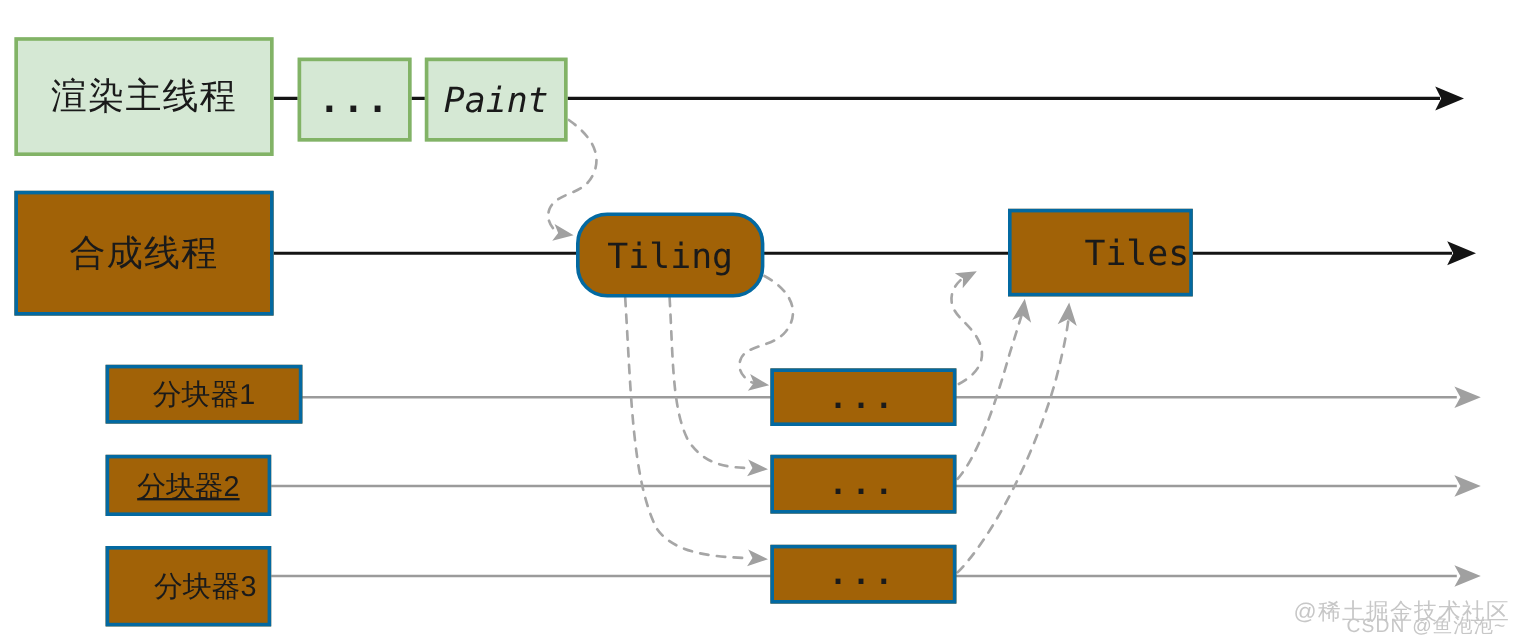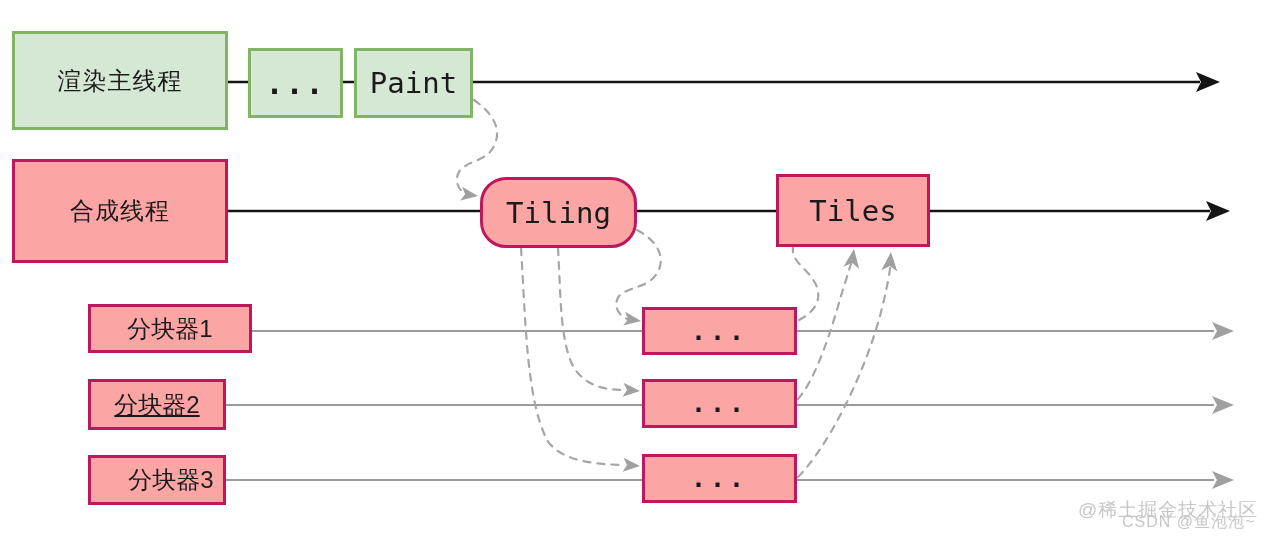--- a/index.html
+++ b/index.html
@@ -2,36 +2,36 @@
 <html><head>
 <meta charset="utf-8">
 <style>
   html,body{margin:0;padding:0;background:#fff;}
   .canvas{position:relative;width:1277px;height:537px;background:#ffffff;overflow:hidden;
           font-family:"Liberation Sans","DejaVu Sans",sans-serif;}
   svg.layer{position:absolute;left:0;top:0;width:1277px;height:537px;}
   .node{position:absolute;box-sizing:border-box;display:flex;align-items:center;justify-content:center;
         color:#1a1a1a;text-align:center;}
   .green{background:#d5e8d4;border:3px solid #82b366;}
-  .orange{background:#fca5a5;border:3px solid #be185d;}
-  .cjk{font-family:"Liberation Sans","DejaVu Sans",sans-serif;font-size:24px;letter-spacing:1px;text-align:right;}
+  .orange{background:#a16207;border:3px solid #0369a1;}
+  .cjk{font-family:"Liberation Sans","DejaVu Sans",sans-serif;font-size:30px;letter-spacing:1px;text-align:right;}
   .cjk-sm{font-family:"Liberation Sans","DejaVu Sans",sans-serif;font-size:24px;}
   .mono{font-family:"DejaVu Sans Mono","Liberation Mono",monospace;font-size:29px;}
   .dots-lg{font-family:"DejaVu Sans Mono","Liberation Mono",monospace;font-size:30px;font-weight:600;letter-spacing:2px;}
   .dots-sm{font-family:"DejaVu Sans Mono","Liberation Mono",monospace;font-size:25px;font-weight:700;letter-spacing:4px;}
   
   .n-render{left:12px;top:31px;width:216px;height:99px;}
   .n-compositor{left:12px;top:159px;width:216px;height:104px;}
   .n-mdots{left:248px;top:48px;width:95px;height:70px;}
-  .n-paint{left:354px;top:48px;width:119px;height:70px;}
+  .n-paint{left:354px;top:48px;width:119px;height:70px;font-style:italic;}
   .n-tiling{left:480px;top:177px;width:157px;height:71px;border-radius:26px;}
-  .n-tiles{left:776px;top:174px;width:154px;height:73px;}
+  .n-tiles{left:840px;top:174px;width:154px;height:73px;justify-content:flex-end;}
   .n-tiler1{left:88px;top:304px;width:164px;height:49px;}
   .n-tiler2{left:88px;top:379px;width:138px;height:51px;text-decoration:underline;}
-  .n-tiler3{left:88px;top:455px;width:138px;height:50px;padding-left:28px;}
+  .n-tiler3{left:88px;top:455px;width:138px;height:67px;padding-left:28px;}
   .n-d1{left:642px;top:307px;width:155px;height:48px;}
   .n-d2{left:642px;top:379px;width:155px;height:49px;}
   .n-d3{left:642px;top:454px;width:155px;height:49px;}
   .wm{position:absolute;color:#c7c7c7;white-space:nowrap;}
   .wm1{left:1078px;top:497px;font-size:19px;letter-spacing:1px;}
   .wm2{left:1122px;top:512px;font-size:16px;letter-spacing:1px;}
   .solid-black{stroke:#141414;stroke-width:2.6;fill:none;}
   .solid-gray{stroke:#9b9b9b;stroke-width:2;fill:none;}
   .dash{stroke:#a6a6a6;stroke-width:2.2;fill:none;stroke-dasharray:7 7;stroke-linecap:round;}
   .ah-black{fill:#141414;stroke:none;}

